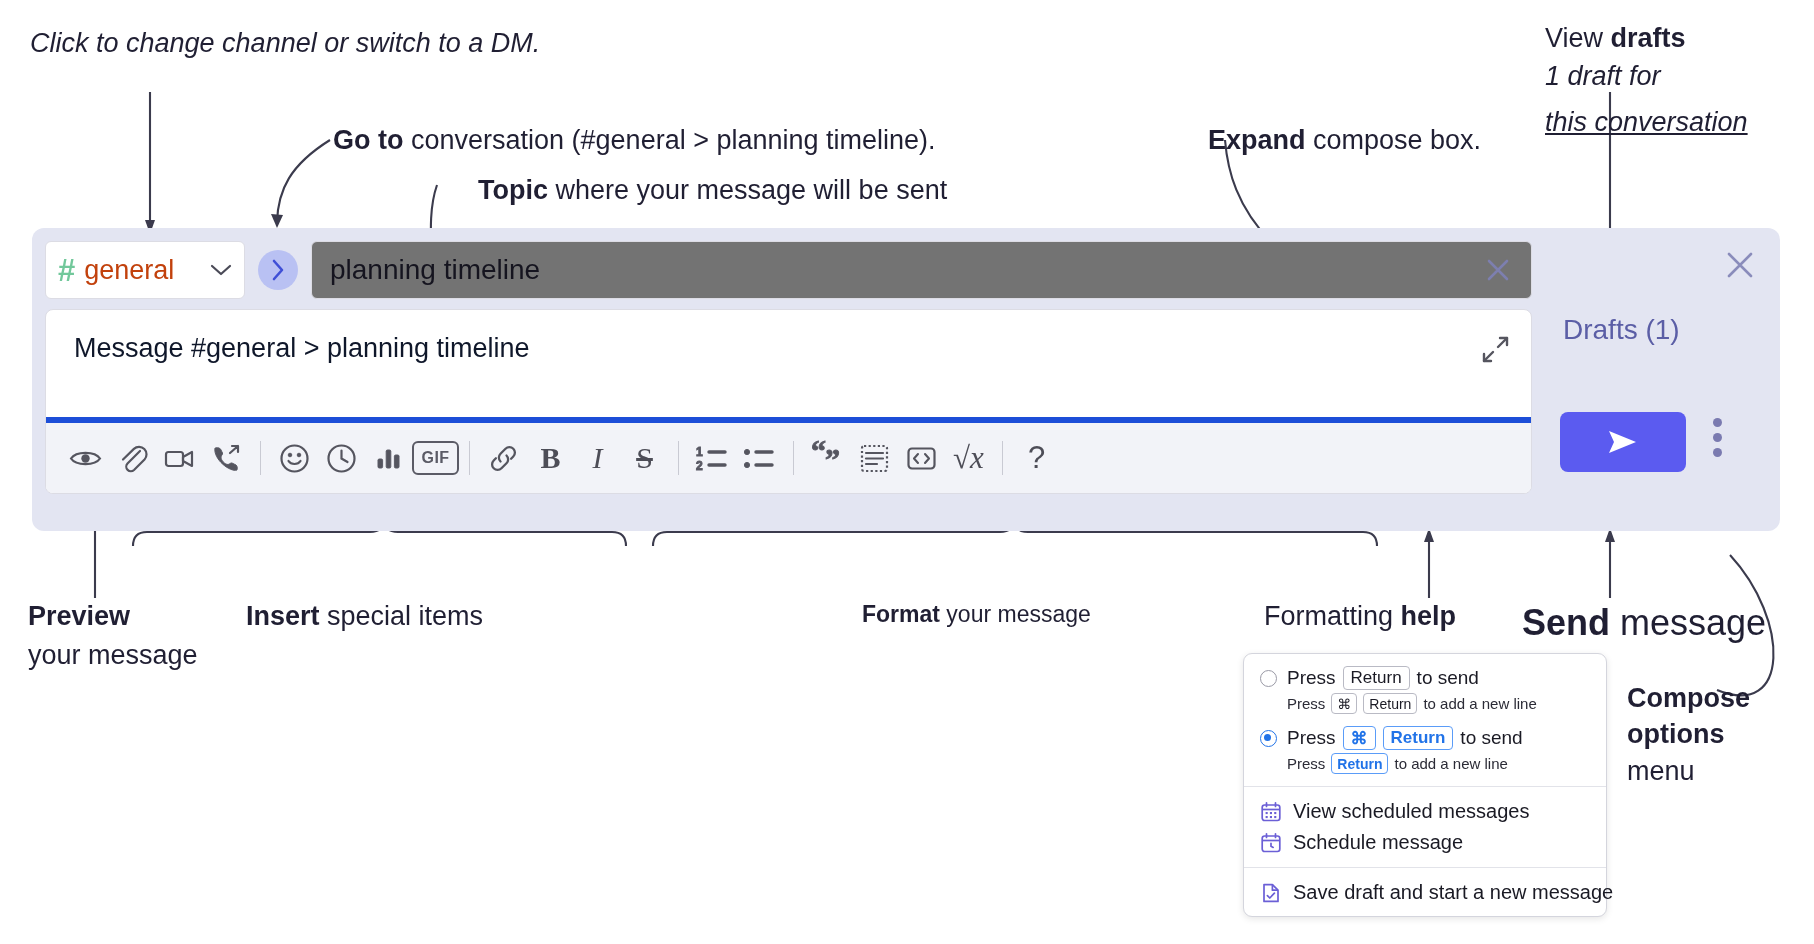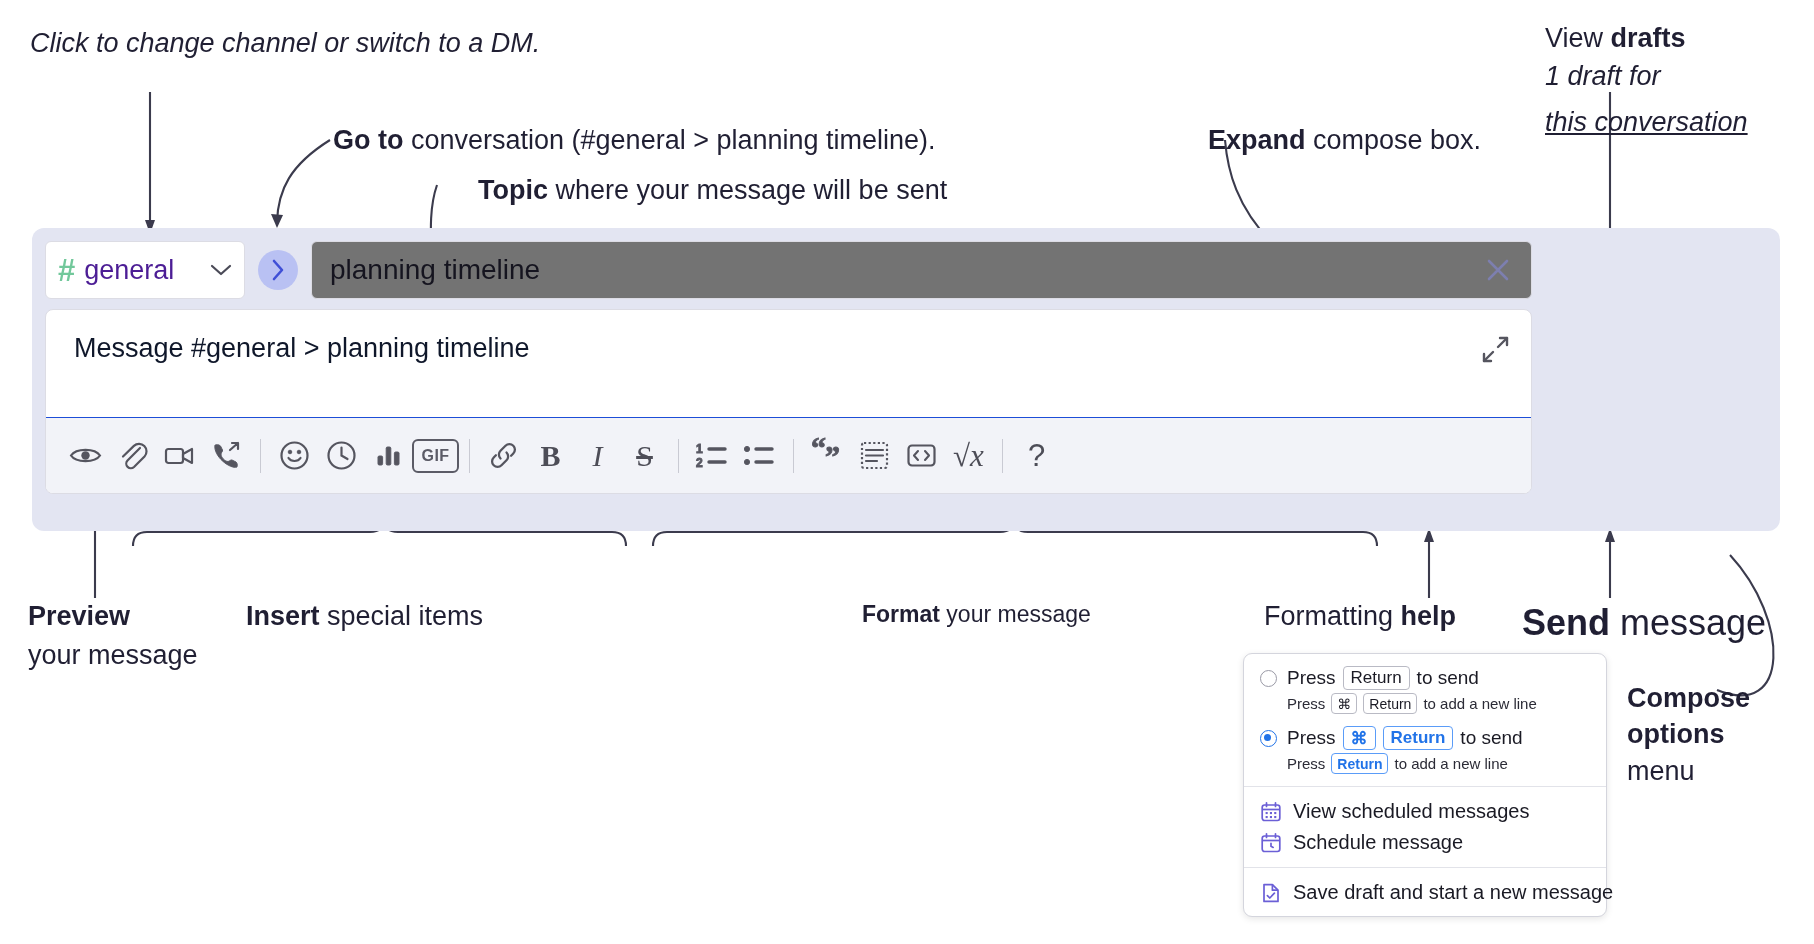--- a/index.html
+++ b/index.html
@@ -20,21 +20,21 @@
     background:#e3e5f2;border-radius:12px;box-sizing:border-box;
   }
   #compose-inner{position:absolute;left:13px;top:13px;width:1487px;height:277px;}
   .row-head{display:flex;align-items:center;height:58px;}
 
   .chan-select{
     width:200px;height:58px;background:#fff;border:1px solid #dcdce4;border-radius:6px;
     display:flex;align-items:center;gap:9px;padding:0 12px;box-sizing:border-box;cursor:pointer;
   }
   .hash{font-size:31px;font-weight:700;color:#72c89b;line-height:1;}
-  .chan-name{font-size:27px;color:#4c1d95;}
+  .chan-name{font-size:27px;color:#c2410c;}
   .chev{margin-left:auto;}
 
   .gobtn{
     width:40px;height:40px;border-radius:50%;background:#b9c1f3;
     display:flex;align-items:center;justify-content:center;margin:0 13px;cursor:pointer;flex:none;
   }
 
   .topic-field{
     flex:1;height:58px;background:#737373;border:1px solid #dcdce4;border-radius:6px;
     display:flex;align-items:center;padding:0 14px 0 18px;box-sizing:border-box;
@@ -45,21 +45,21 @@
   .msgbox{
     margin-top:10px;background:#fff;border:1px solid #dcdce4;border-radius:8px;height:185px;
     box-sizing:border-box;position:relative;overflow:hidden;
   }
   .msg-placeholder{
     position:absolute;left:28px;top:23px;font-size:27px;color:#0f172a;
   }
   .expand-btn{position:absolute;right:20px;top:25px;cursor:pointer;}
   .toolbar{
     position:absolute;left:0;right:0;bottom:0;height:76px;background:#f2f3f8;
-    border-top:1px solid #1d4ed8;display:flex;align-items:center;padding:0 16px;box-sizing:border-box;
+    border-top:6px solid #1d4ed8;display:flex;align-items:center;padding:0 16px;box-sizing:border-box;
   }
   .tb{width:47px;height:47px;display:flex;align-items:center;justify-content:center;cursor:pointer;flex:none;}
   .tb svg{stroke:#5b5b66;}
   .sep{width:1px;height:34px;background:#c9cad3;margin:0 10px;flex:none;}
   .gif-box{
     width:46px;height:30px;border:2.3px solid #5b5b66;border-radius:6px;
     display:flex;align-items:center;justify-content:center;
     font-size:16px;font-weight:700;color:#5b5b66;letter-spacing:.4px;
   }
   .bold-g{font-size:30px;font-weight:700;color:#4d4d57;font-family:"Liberation Serif",serif;}
@@ -388,20 +388,43 @@
         <div class="sep"></div>
 
         <div class="tb">
           <span class="help-g">?</span>
         </div>
 
       </div>
     </div>
   </div>
 
+  <div id="compose-right">
+    <div class="panel-close">
+      <svg width="34" height="34" viewBox="0 0 34 34">
+          <path d="M6 6 L28 28 M28 6 L6 28" fill="none" stroke="#8a8cbb" stroke-width="2.6" stroke-linecap="round"></path>
+        </svg>
+    </div>
+
+    <div class="drafts-link">Drafts (1)</div>
+
+    <div class="send-btn">
+      <span>
+        <svg width="42" height="32" viewBox="0 0 42 32">
+            <path d="M7 5 L34 16 L7 27 L12 16 Z" fill="#ffffff"></path>
+          </svg>
+      </span>
+    </div>
+
+    <div class="kebab">
+      <i></i>
+      <i></i>
+      <i></i>
+    </div>
+  </div>
 </div>
 
 <div id="menu">
 
   <div class="opt">
     <span class="radio"></span>
     <span class="opt-txt">
       <span>Press</span>
       <span class="key">Return</span>
       <span>to send</span>

